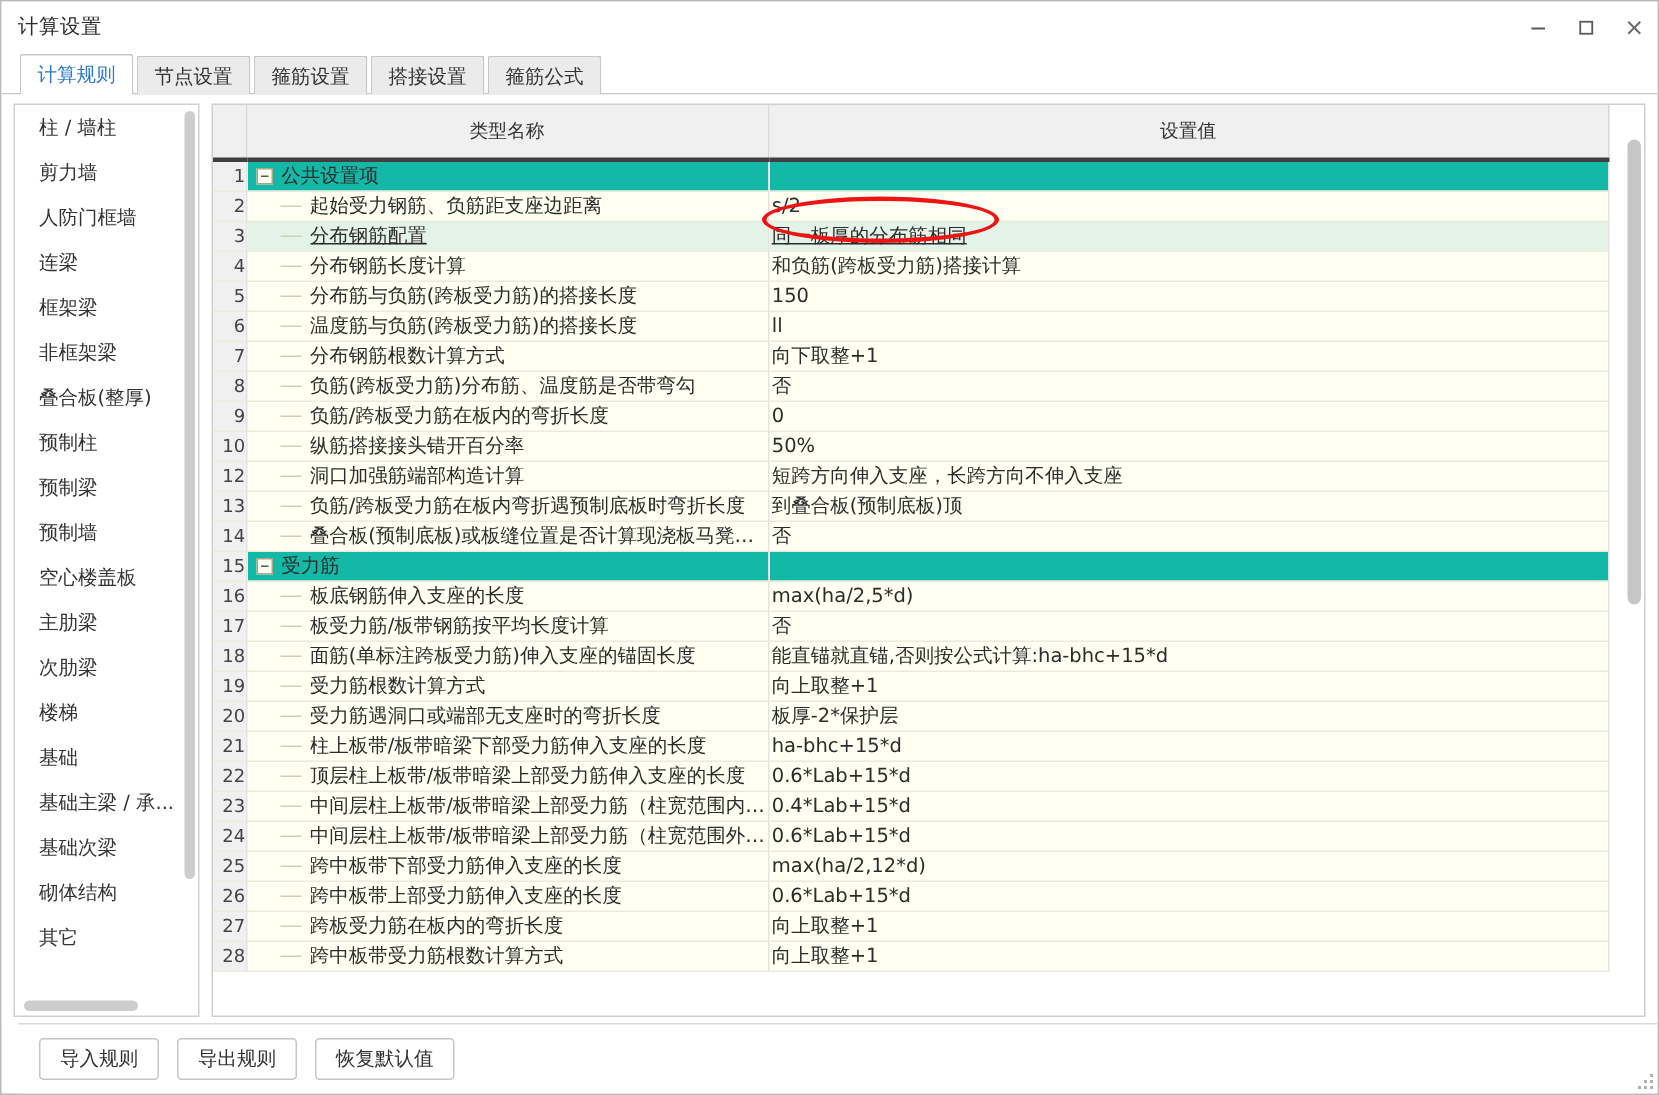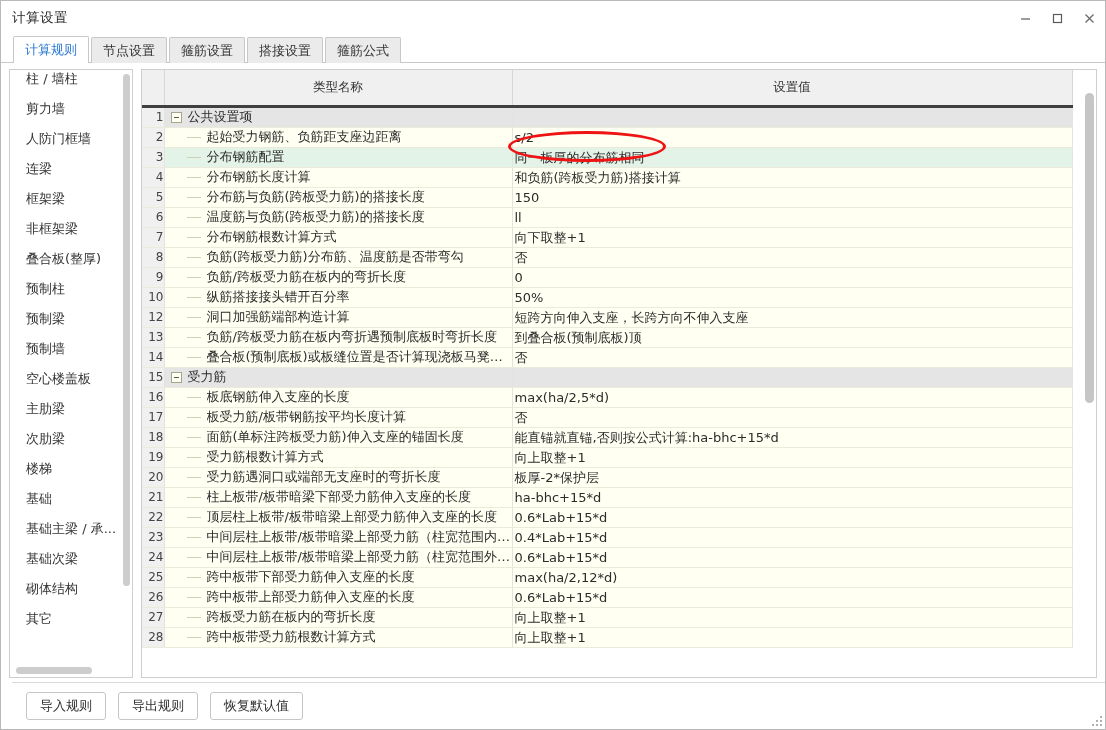--- a/index.html
+++ b/index.html
@@ -111,20 +111,21 @@
     overflow: hidden;
   }
   .sidebar-list {
     position: absolute;
     left: 0; top: 0; right: 0; bottom: 0;
     overflow: hidden;
   }
   .side-item {
     height: 30px;
     display: flex;
+    align-items: center;
     padding-left: 16px;
     font-size: 13px;
     color: #333333;
     cursor: default;
     white-space: nowrap;
   }
   .side-item.selected {
     background: #b3d7f2;
     color: #1c1c1c;
   }
@@ -198,22 +199,22 @@
     padding-right: 4px;
     font-size: 12px;
     border-right: 1px solid #d7d7d7;
     border-bottom: 1px solid #dedede;
   }
   td.cname, td.cval {
     background: #fffff2;
     color: #2c2c2c;
     padding-left: 3px;
   }
-  tr.grp td.cname, tr.grp td.cval { background: #e5e5e5; }
-  tr.sel td.cname, tr.sel td.cval { background: #e4f3e8; }
+  tr.grp td.cname, tr.grp td.cval { background: #14b8a6; }
+  tr.sel td.cname, tr.sel td.cval { background: #e4f3e8; text-decoration: underline; }
 
   .namecell {
     display: flex;
     align-items: center;
     height: 19px;
   }
   .expander {
     display: inline-block;
     width: 11px; height: 11px;
     border: 1px solid #a6a68c;

